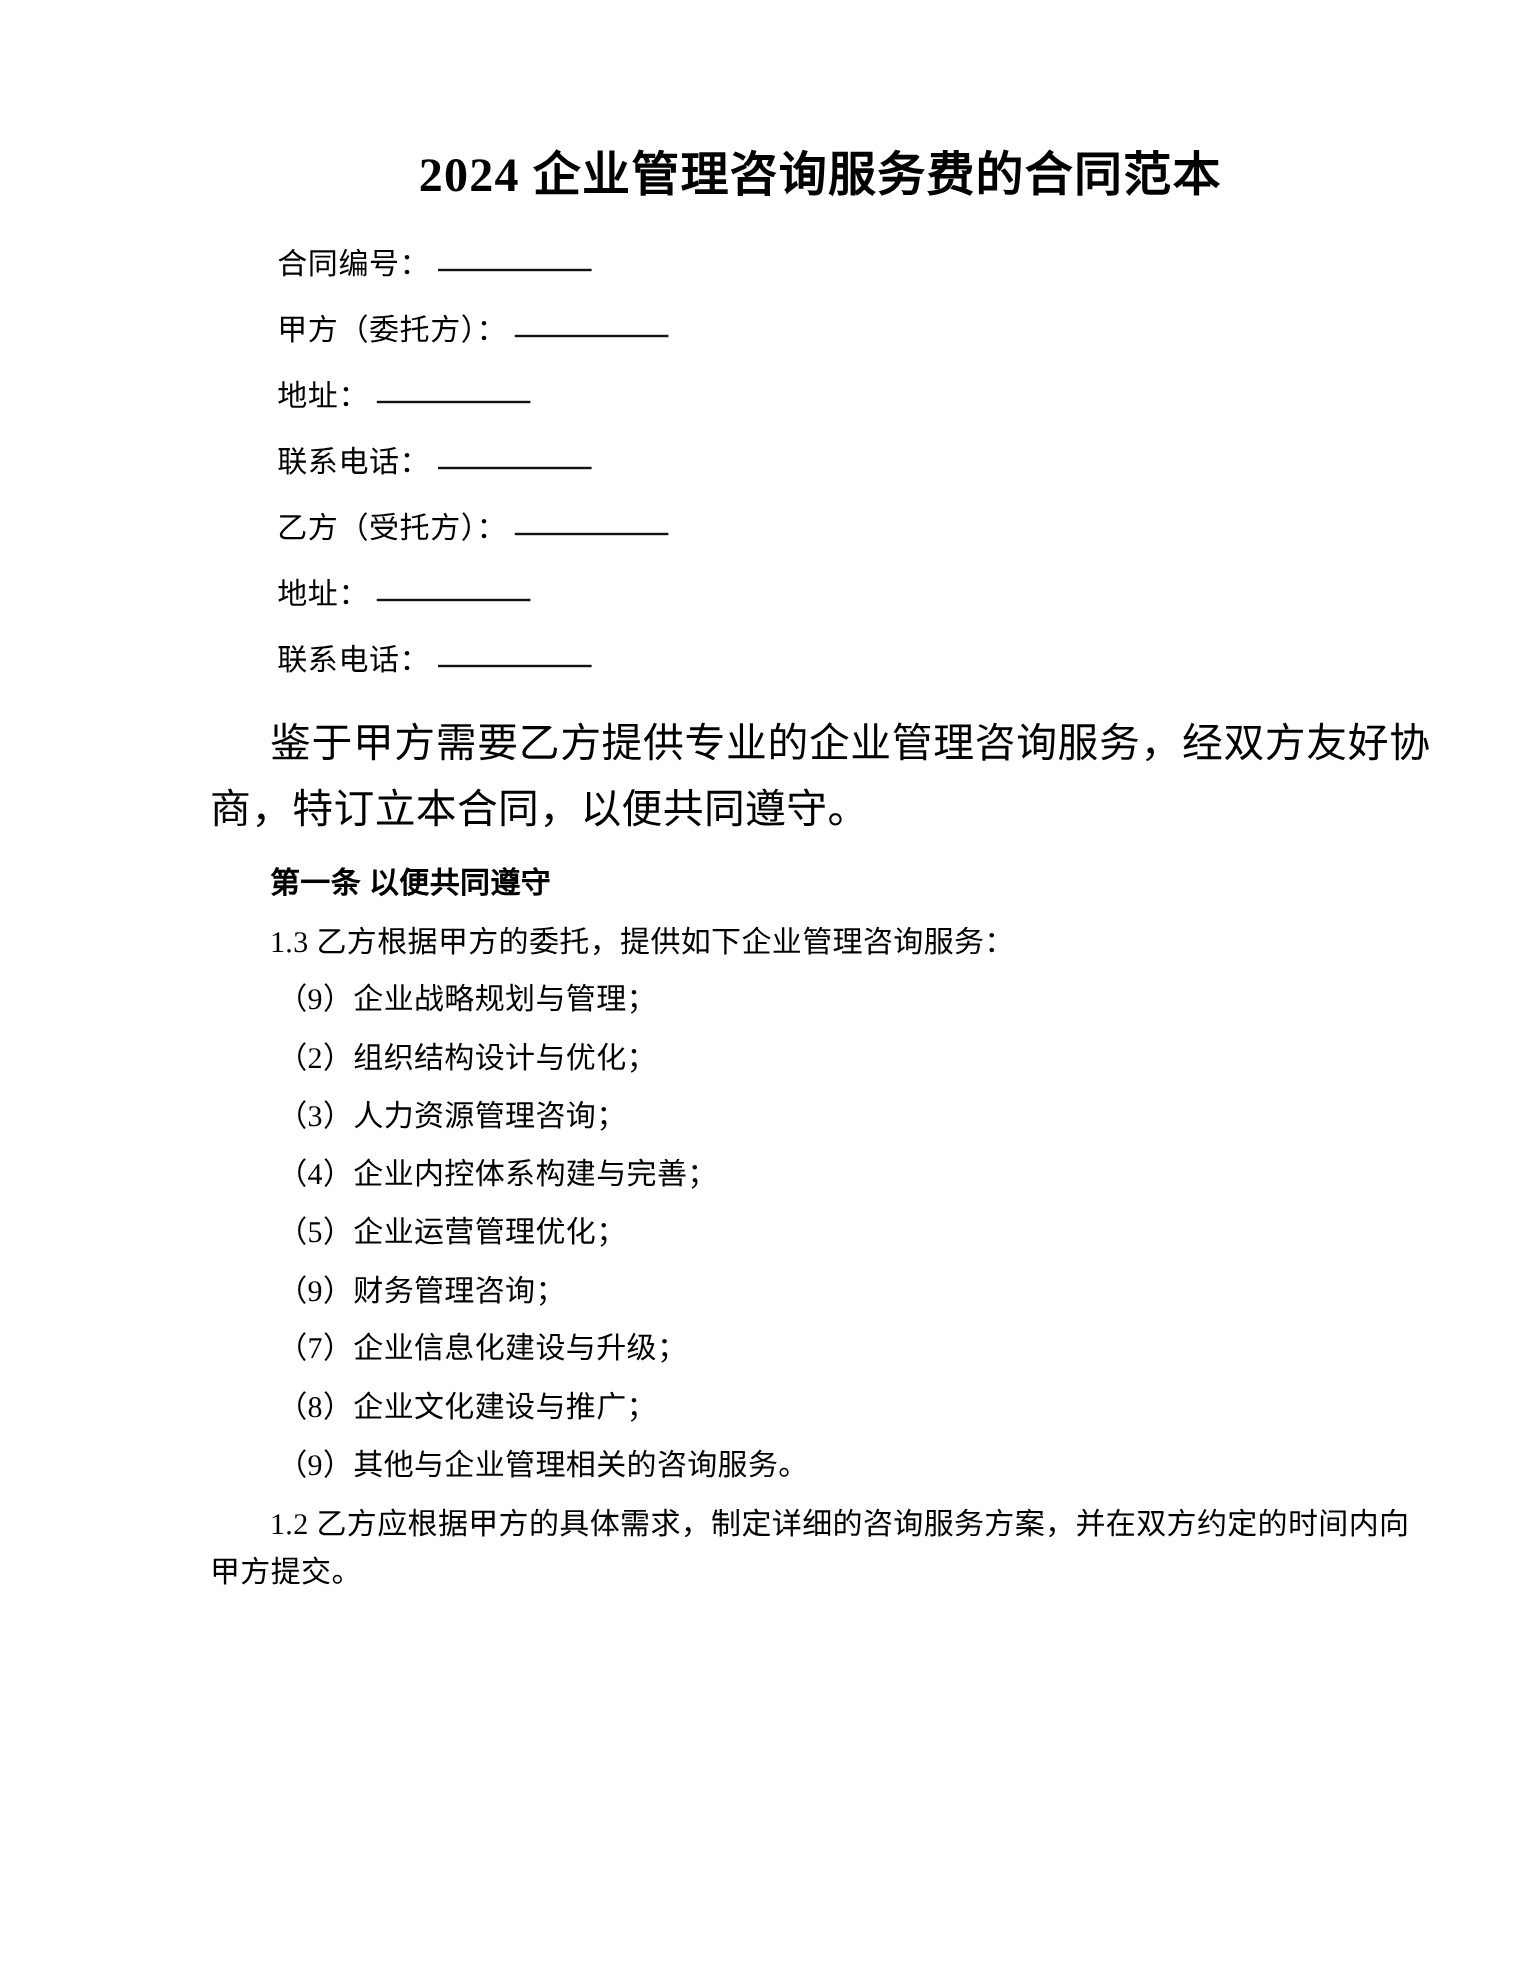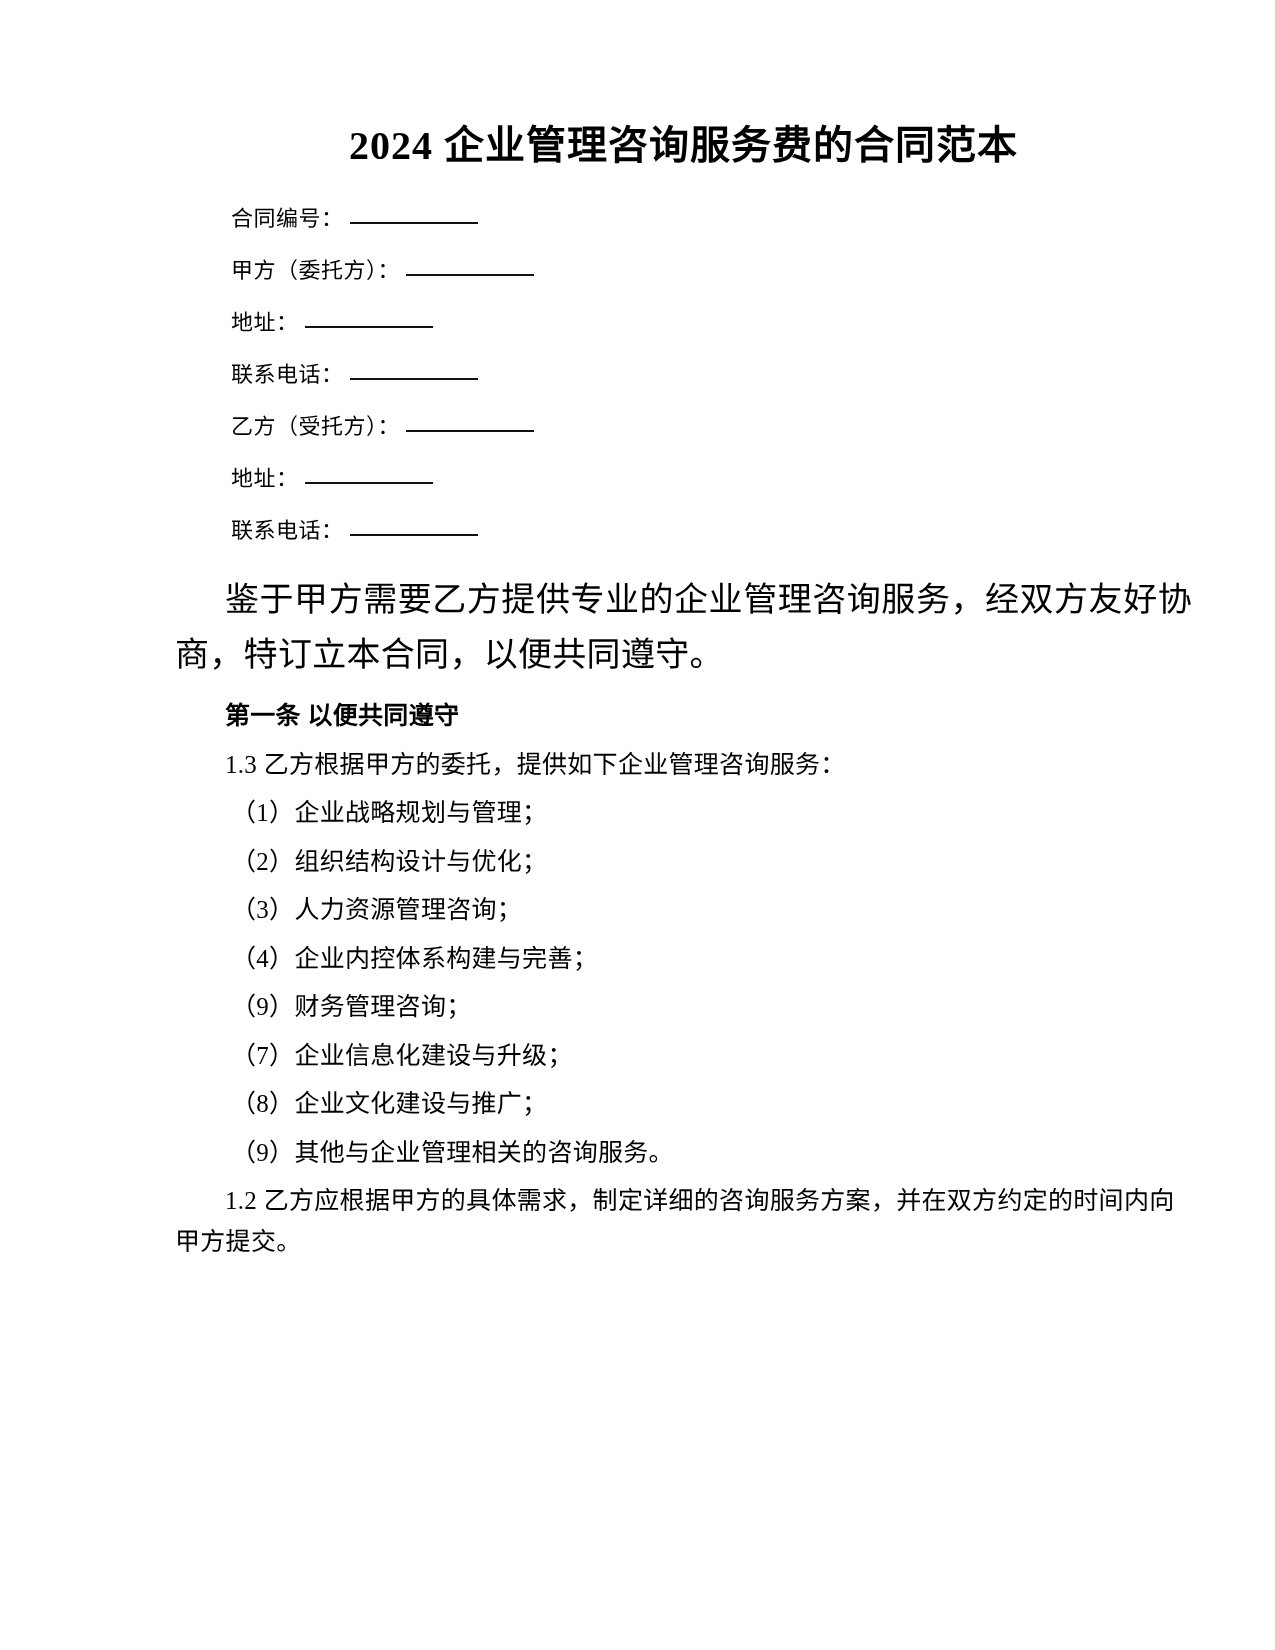--- a/index.html
+++ b/index.html
@@ -24,21 +24,21 @@
   .doc-title {
     font-family: "Liberation Serif", "DejaVu Serif", serif;
     font-size: 40px;
     font-weight: bold;
     text-align: center;
     letter-spacing: 1px;
     margin: 0 0 34px 0;
     line-height: 1.4;
   }
   .field-line {
-    font-size: 22px;
+    font-size: 25px;
     line-height: 1.0;
     margin: 0 0 30px 0;
     padding-left: 56px;
     white-space: nowrap;
   }
   .field-label {
     letter-spacing: 0.5px;
   }
   .blank {
     display: inline-block;
@@ -115,24 +115,25 @@
   <div class="field-line">
     <span class="field-label">联系电话：</span><span class="blank"></span>
   </div>
 
   <p class="para">鉴于甲方需要乙方提供专业的企业管理咨询服务，经双方友好协商，特订立本合同，以便共同遵守。</p>
 
   <p class="section-head">第一条 以便共同遵守</p>
 
   <p class="clause">1.3 乙方根据甲方的委托，提供如下企业管理咨询服务：</p>
 
-  <p class="item">（1）企业战略规划与管理；</p>
+  <p class="item">（9）企业战略规划与管理；</p>
   <p class="item">（2）组织结构设计与优化；</p>
   <p class="item">（3）人力资源管理咨询；</p>
   <p class="item">（4）企业内控体系构建与完善；</p>
+  <p class="item">（5）企业运营管理优化；</p>
   <p class="item">（9）财务管理咨询；</p>
   <p class="item">（7）企业信息化建设与升级；</p>
   <p class="item">（8）企业文化建设与推广；</p>
   <p class="item">（9）其他与企业管理相关的咨询服务。</p>
 
   <p class="clause clause-last">1.2 乙方应根据甲方的具体需求，制定详细的咨询服务方案，并在双方约定的时间内向甲方提交。</p>
 
 </div>
 
 </body></html>

